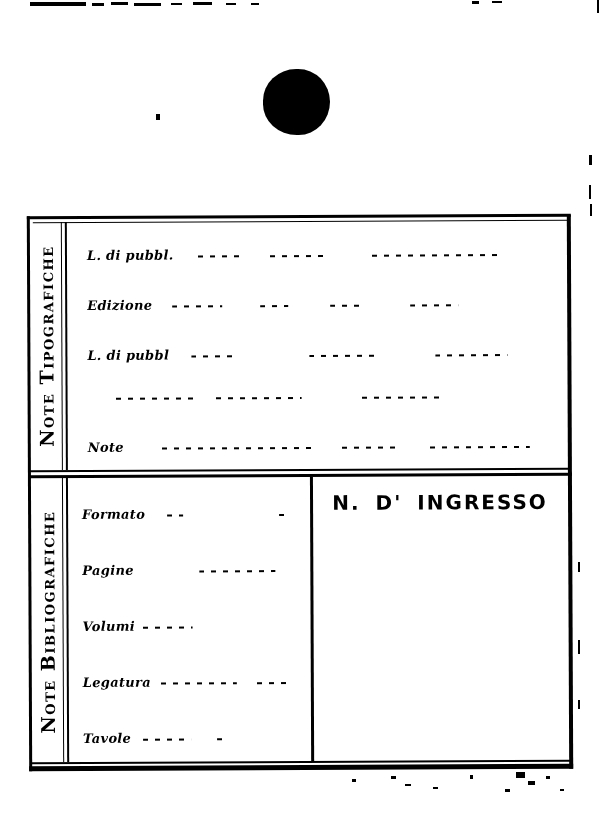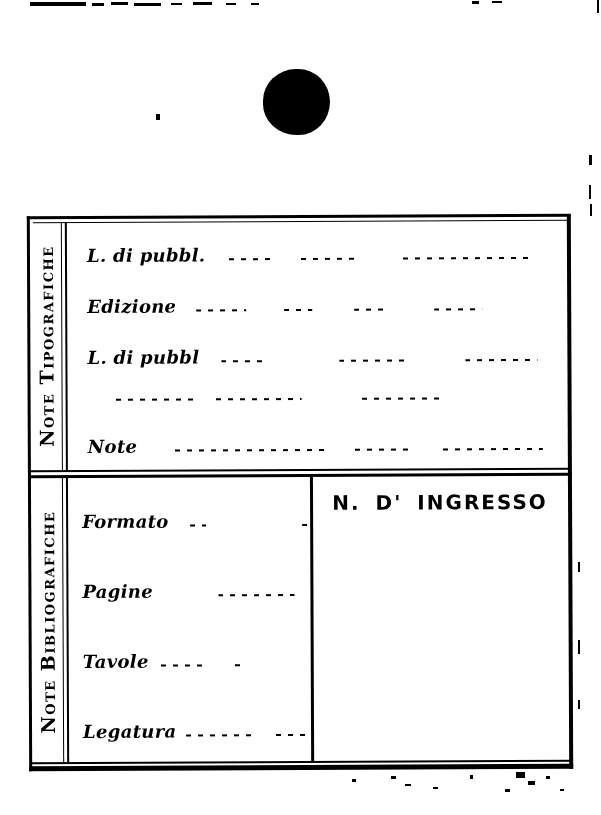--- a/index.html
+++ b/index.html
@@ -38,21 +38,21 @@
   
   .rows {
     position:absolute; display:flex; flex-direction:column;
     justify-content:space-around;
   }
   .rows-top  { left:60px; top:16px;  width:472px; height:242px; }
   .rows-bot  { left:54px; top:272px; width:226px; height:280px; }
   .row { display:flex; align-items:flex-end; }
   .lbl {
     font-family:"DejaVu Serif", serif; font-style:italic; font-weight:700;
-    font-size:18px; white-space:nowrap; letter-spacing:0.3px;
+    font-size:13px; white-space:nowrap; letter-spacing:0.3px;
   }
   .dash {
     display:inline-block; height:2px; margin-bottom:5px;
     background:repeating-linear-gradient(90deg,#000 0 5px,transparent 5px 12px);
   }
 
   
   .ingresso {
     position:absolute; left:286px; top:278px; width:252px;
     text-align:center; font-family:"DejaVu Sans","Liberation Sans",sans-serif;
@@ -145,28 +145,32 @@
       <div class="row">
         <span class="lbl">Formato</span>
         <span class="dash" style="margin-left:22px;width:16px"></span>
         <span class="dash" style="margin-left:96px;width:6px"></span>
       </div>
       <div class="row">
         <span class="lbl">Pagine</span>
         <span class="dash" style="margin-left:66px;width:76px"></span>
       </div>
       <div class="row">
-        <span class="lbl">Tavole</span>
-        <span class="dash" style="margin-left:12px;width:48px"></span>
-        <span class="dash" style="margin-left:26px;width:6px"></span>
+        <span class="lbl">Volumi</span>
+        <span class="dash" style="margin-left:8px;width:50px"></span>
       </div>
       <div class="row">
         <span class="lbl">Legatura</span>
         <span class="dash" style="margin-left:10px;width:76px"></span>
         <span class="dash" style="margin-left:20px;width:36px"></span>
+      </div>
+      <div class="row">
+        <span class="lbl">Tavole</span>
+        <span class="dash" style="margin-left:12px;width:48px"></span>
+        <span class="dash" style="margin-left:26px;width:6px"></span>
       </div>
     </div>
 
     <div class="ingresso">N. D' INGRESSO</div>
   </div>
 
   <div class="nz" style="left:578px;top:562px;width:2px;height:10px"></div>
   <div class="nz" style="left:578px;top:640px;width:2px;height:14px"></div>
   <div class="nz" style="left:578px;top:700px;width:2px;height:9px"></div>
 

